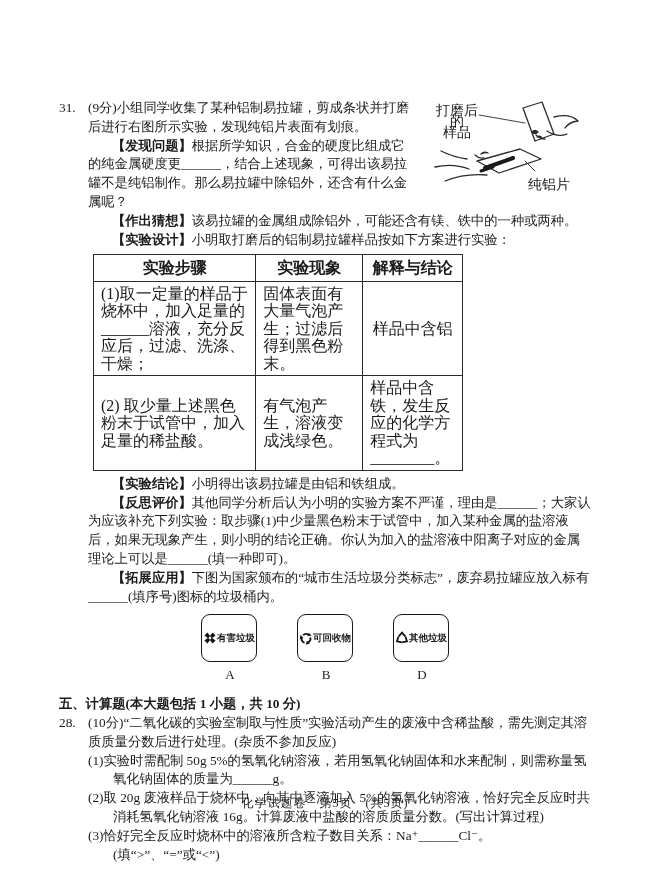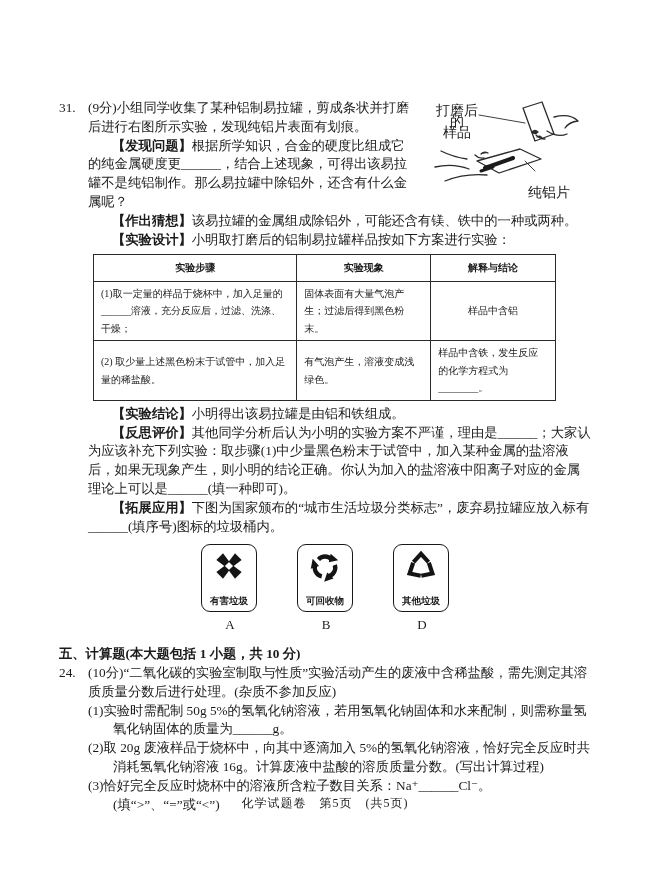--- a/index.html
+++ b/index.html
@@ -16,37 +16,37 @@
   .qwrap{position:relative;padding-left:29px;}
   .qnum{position:absolute;left:0;top:0;}
   .illu{
     float:right;width:170px;height:94px;margin:0 0 2px 6px;
     position:relative;
   }
   .illu-label{
     position:absolute;font-size:14px;line-height:11px;text-align:center;
   }
   .lab-sample{left:8px;top:6px;width:52px;}
-  .lab-foil{left:104px;top:88px;width:44px;}
+  .lab-foil{left:104px;top:80px;width:44px;}
   p{margin:0;}
   .sub2{padding-left:78px;text-indent:-16px;}
   table.exp{
-    border-collapse:collapse;margin:5px 0 4px 34px;width:463px;
-    font-size:10px;line-height:17.5px;
+    border-collapse:collapse;margin:5px 0 4px 34px;width:370px;
+    font-size:16px;line-height:17.5px;
   }
   table.exp th,table.exp td{border:1.4px solid #2a2a2a;padding:3px 7px;vertical-align:middle;}
   table.exp th{font-weight:bold;text-align:center;padding:4px 6px;}
   td.c{text-align:center;}
   .icon-row{
     display:flex;justify-content:center;gap:38px;margin:8px 0 2px 0;
   }
   .icon-fig{width:58px;text-align:center;}
   .icon-box{
-    width:56px;height:68px;border:1.6px solid #181818;border-radius:9px;
-    display:flex;flex-direction:column;align-items:center;justify-content:space-between;
+    width:56px;height:48px;border:1.6px solid #181818;border-radius:9px;
+    display:flex;flex-direction:row;align-items:center;justify-content:space-between;
     padding:5px 1px 5px 1px;box-sizing:border-box;background:#fff;
   }
   .icon-art{width:32px;height:32px;}
   .icon-cap{font-size:9.5px;line-height:10px;font-weight:bold;white-space:nowrap;}
   .icon-letter{margin-top:4px;font-size:13px;}
   .sec-title{font-weight:bold;margin-top:10px;}
   .q24 p{margin:0;}
   .q24 .item{padding-left:25px;text-indent:-25px;}
   .gap-top{margin-top:22px;}
   .footer{
@@ -187,21 +187,21 @@
         <div class="icon-cap">其他垃圾</div>
       </div>
       <div class="icon-letter">D</div>
     </div>
 
   </div>
 
   <p class="sec-title">五、计算题(本大题包括 1 小题，共 10 分)</p>
 
   <div class="qwrap q24">
-    <span class="qnum">24.</span>
+    <span class="qnum">28.</span>
     <p>(10分)“二氧化碳的实验室制取与性质”实验活动产生的废液中含稀盐酸，需先测定其溶质质量分数后进行处理。(杂质不参加反应)</p>
     <p class="item">(1)实验时需配制 50g 5%的氢氧化钠溶液，若用氢氧化钠固体和水来配制，则需称量氢氧化钠固体的质量为______g。</p>
     <p class="item">(2)取 20g 废液样品于烧杯中，向其中逐滴加入 5%的氢氧化钠溶液，恰好完全反应时共消耗氢氧化钠溶液 16g。计算废液中盐酸的溶质质量分数。(写出计算过程)</p>
     <p class="item gap-top">(3)恰好完全反应时烧杯中的溶液所含粒子数目关系：Na⁺______Cl⁻。(填“&gt;”、“=”或“&lt;”)</p>
   </div>
 
 </div>
 
 <div class="footer">化学试题卷　第5页　(共5页)</div>
 

